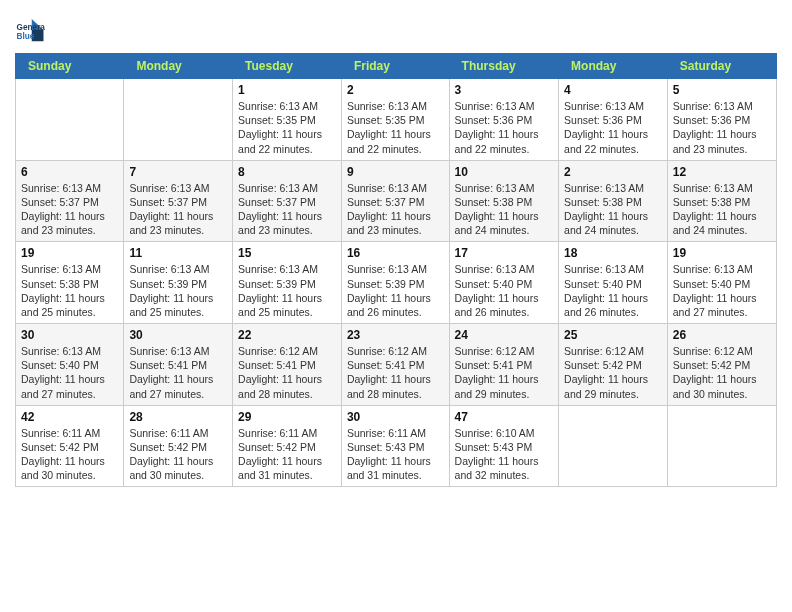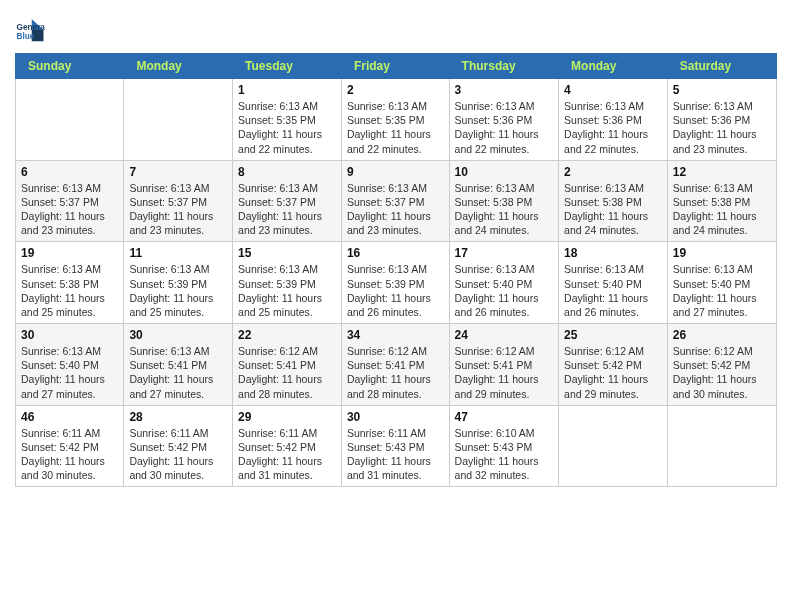--- a/index.html
+++ b/index.html
@@ -217,39 +217,39 @@
           </td>
           <td>
             <span class="day-num">30</span>
             <div class="day-detail">Sunrise: 6:13 AM<br>Sunset: 5:41 PM<br>Daylight: 11 hours and 27 minutes.</div>
           </td>
           <td>
             <span class="day-num">22</span>
             <div class="day-detail">Sunrise: 6:12 AM<br>Sunset: 5:41 PM<br>Daylight: 11 hours and 28 minutes.</div>
           </td>
           <td>
-            <span class="day-num">34</span>
+            <span class="day-num">23</span>
             <div class="day-detail">Sunrise: 6:12 AM<br>Sunset: 5:41 PM<br>Daylight: 11 hours and 28 minutes.</div>
           </td>
           <td>
             <span class="day-num">24</span>
             <div class="day-detail">Sunrise: 6:12 AM<br>Sunset: 5:41 PM<br>Daylight: 11 hours and 29 minutes.</div>
           </td>
           <td>
             <span class="day-num">25</span>
             <div class="day-detail">Sunrise: 6:12 AM<br>Sunset: 5:42 PM<br>Daylight: 11 hours and 29 minutes.</div>
           </td>
           <td>
             <span class="day-num">26</span>
             <div class="day-detail">Sunrise: 6:12 AM<br>Sunset: 5:42 PM<br>Daylight: 11 hours and 30 minutes.</div>
           </td>
         </tr>
         <tr>
           <td>
-            <span class="day-num">46</span>
+            <span class="day-num">42</span>
             <div class="day-detail">Sunrise: 6:11 AM<br>Sunset: 5:42 PM<br>Daylight: 11 hours and 30 minutes.</div>
           </td>
           <td>
             <span class="day-num">28</span>
             <div class="day-detail">Sunrise: 6:11 AM<br>Sunset: 5:42 PM<br>Daylight: 11 hours and 30 minutes.</div>
           </td>
           <td>
             <span class="day-num">29</span>
             <div class="day-detail">Sunrise: 6:11 AM<br>Sunset: 5:42 PM<br>Daylight: 11 hours and 31 minutes.</div>
           </td>

